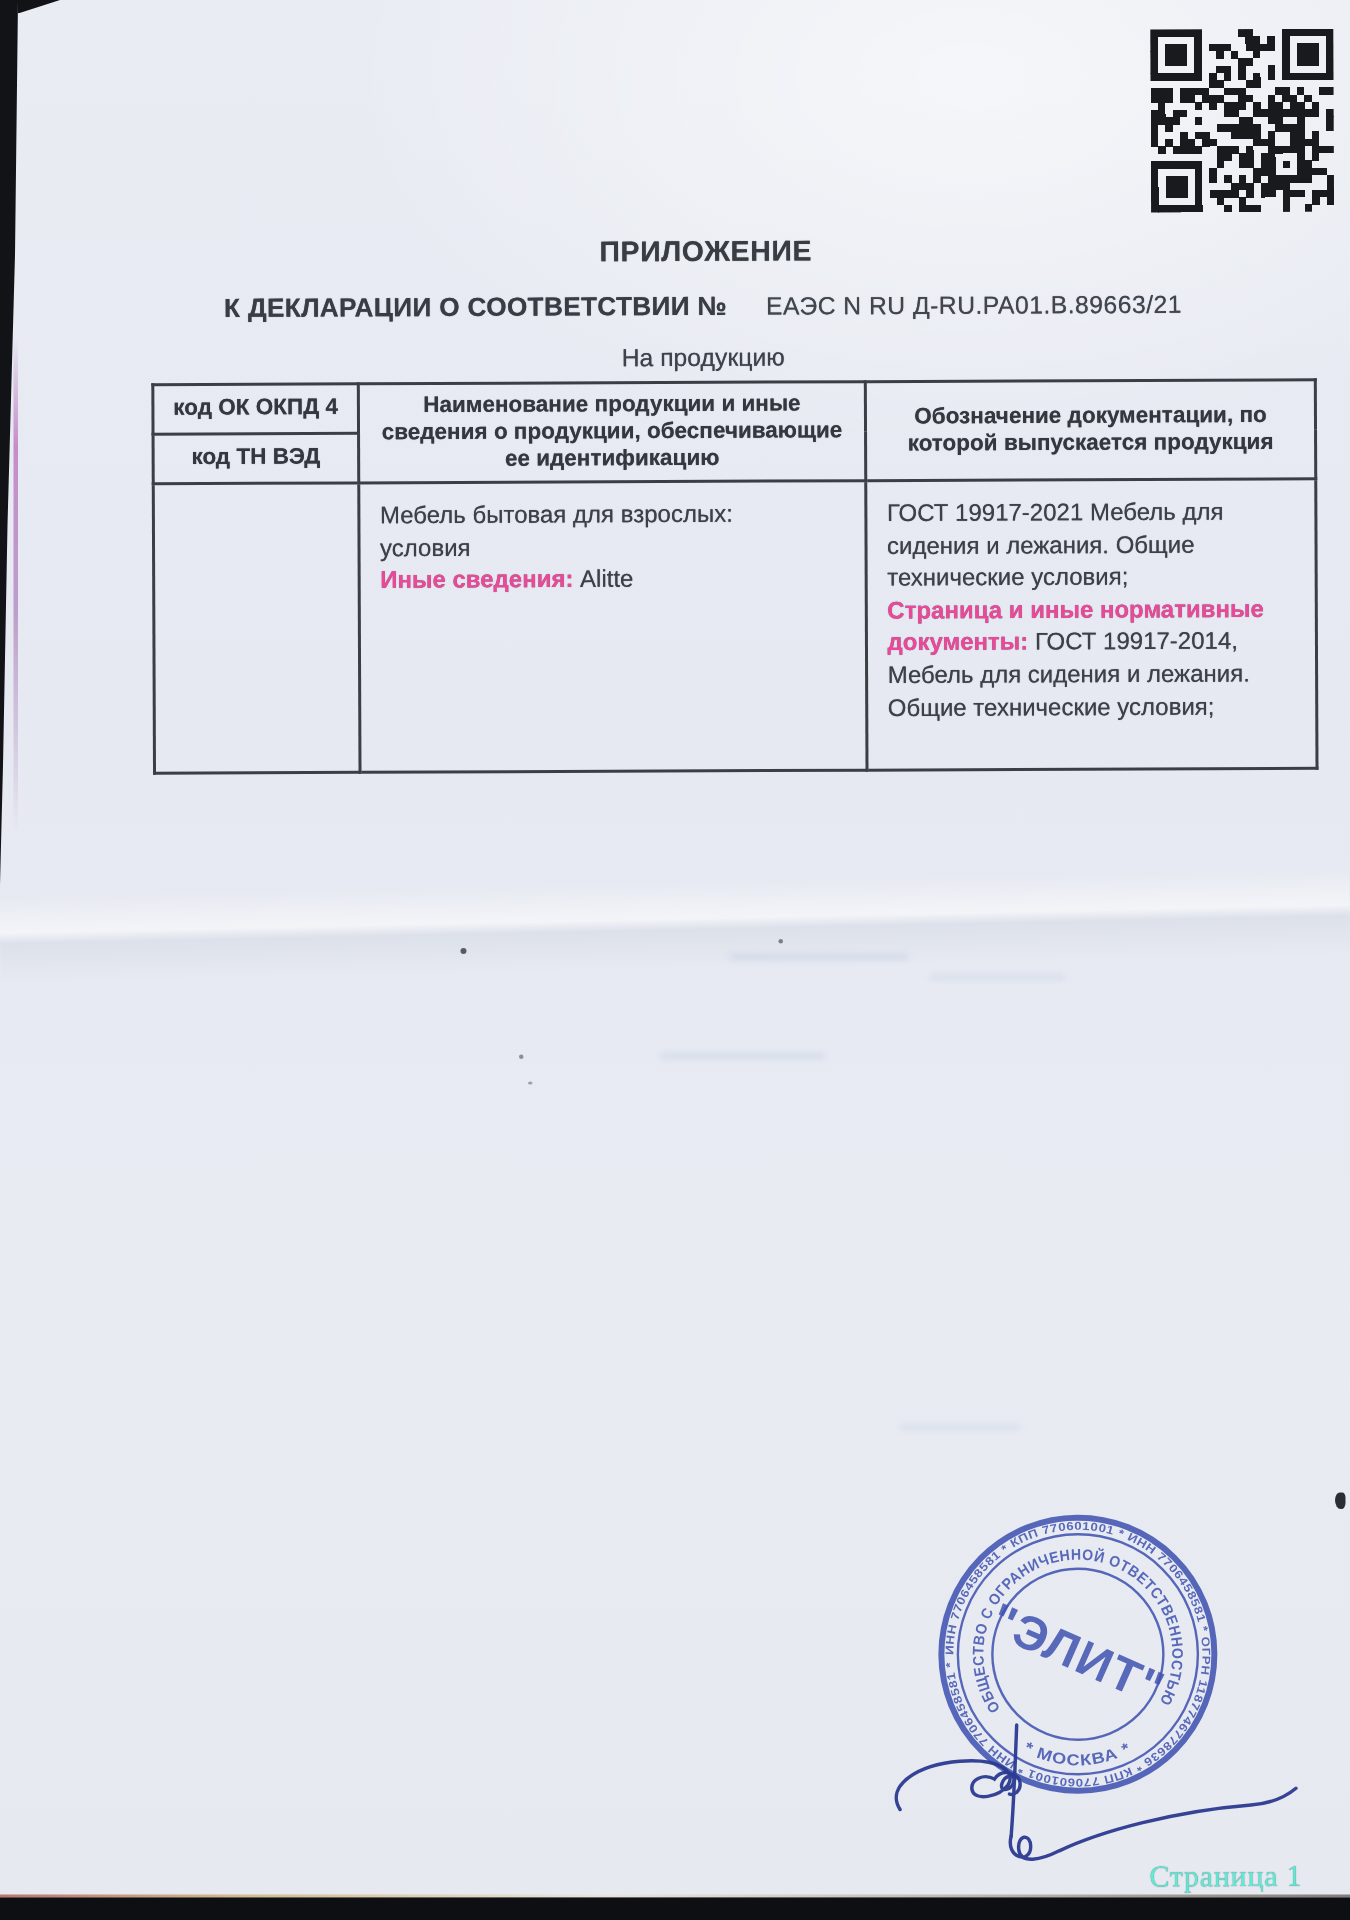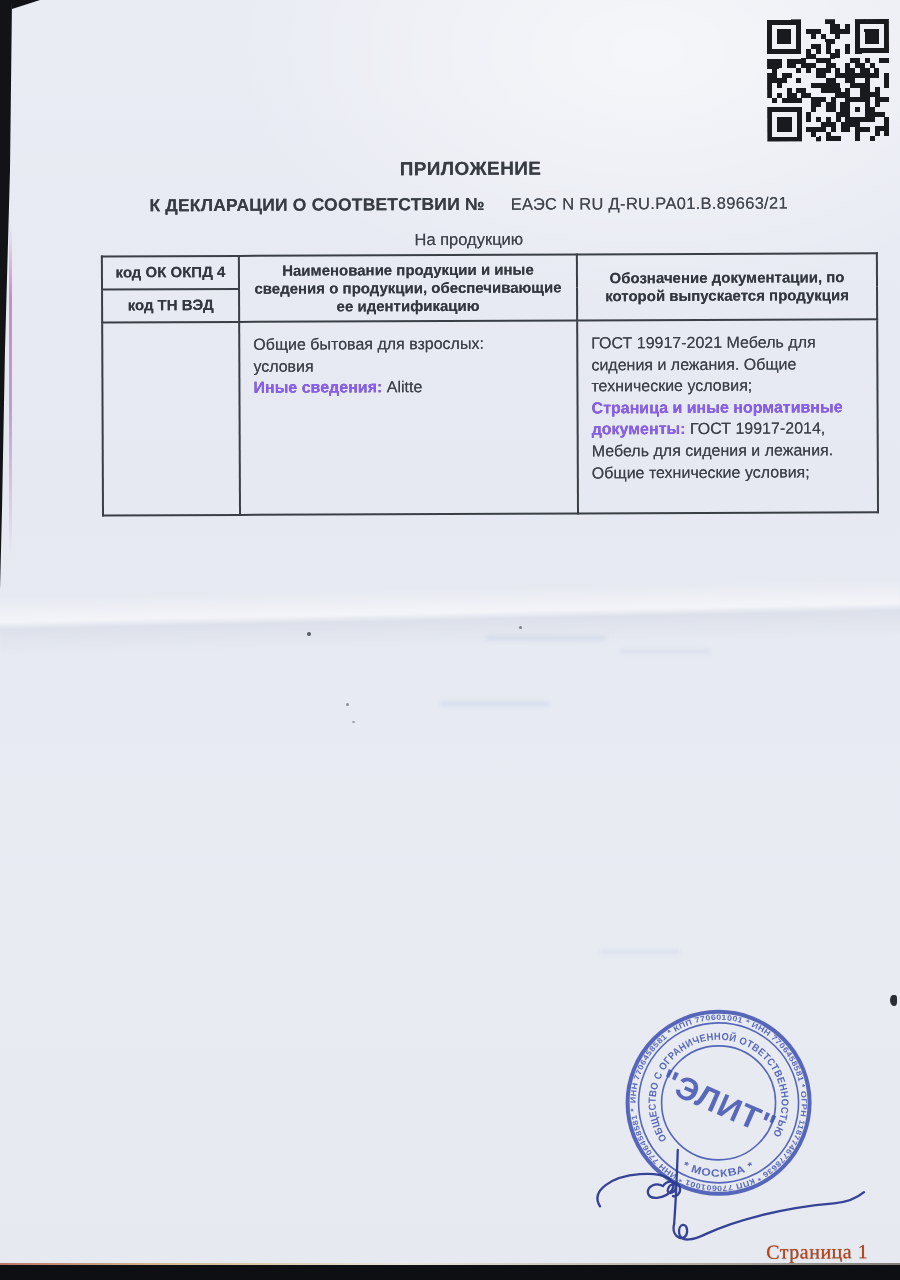--- a/index.html
+++ b/index.html
@@ -40,29 +40,29 @@
     color:#3c4047;
   }
   table.products th,table.products td{border:2px solid #3a3e45;}
   table.products th{
     font-size:15px;font-weight:bold;color:#33373e;text-align:center;
     vertical-align:middle;line-height:1.22;height:29px;padding:1px 10px;
   }
   th.th-product{padding:1px 30px;}
   th.th-docs{padding:1px 11px;}
   td.cell{vertical-align:top;height:172px;padding:11px 12px 8px 13px;font-size:16px;line-height:1.35;}
-  td.cell b{color:#8b5cf6;}
+  td.cell b{color:#ec4899;}
   
   #qr{position:absolute;left:769px;top:21px;width:122px;height:122px;}
   
   #stampwrap{position:absolute;left:583px;top:993px;width:310px;height:290px;}
   
   .page-number{
     position:absolute;left:763px;top:1242px;
-    font-family:"Liberation Serif", serif;font-size:20px;color:#c2410c;
+    font-family:"Liberation Serif", serif;font-size:20px;color:#5eead4;
     letter-spacing:.5px;text-shadow:0 0 .7px rgba(63,68,76,.8);text-align:right;
   }
   
   .edge{position:absolute;z-index:10;}
   #edge-left{
     left:0;top:0;width:14px;height:610px;background:#121317;
     clip-path:polygon(0 0,12px 0,10px 170px,5px 350px,2px 510px,0 590px,0 100%);
   }
   #edge-left-tint{
     left:9px;top:225px;width:3px;height:330px;opacity:.55;
@@ -440,21 +440,21 @@
         <th class="th-docs soft" rowspan="2">Обозначение документации, по которой выпускается продукция</th>
       </tr>
       <tr>
         <th class="soft">код ТН ВЭД</th>
       </tr>
     </thead>
     <tbody>
       <tr>
         <td class="cell"></td>
         <td class="cell soft">
-          <div>Общие бытовая для взрослых:</div>
+          <div>Мебель бытовая для взрослых:</div>
           <div>условия</div>
           <div><b>Иные сведения:</b><span> Alitte</span></div>
         </td>
         <td class="cell soft">
           <div>ГОСТ 19917-2021 Мебель для сидения и лежания. Общие технические условия;</div>
           <div><b>Страница и иные нормативные документы:</b><span> ГОСТ 19917-2014, Мебель для сидения и лежания. Общие технические условия;</span></div>
         </td>
       </tr>
     </tbody>
   </table>

